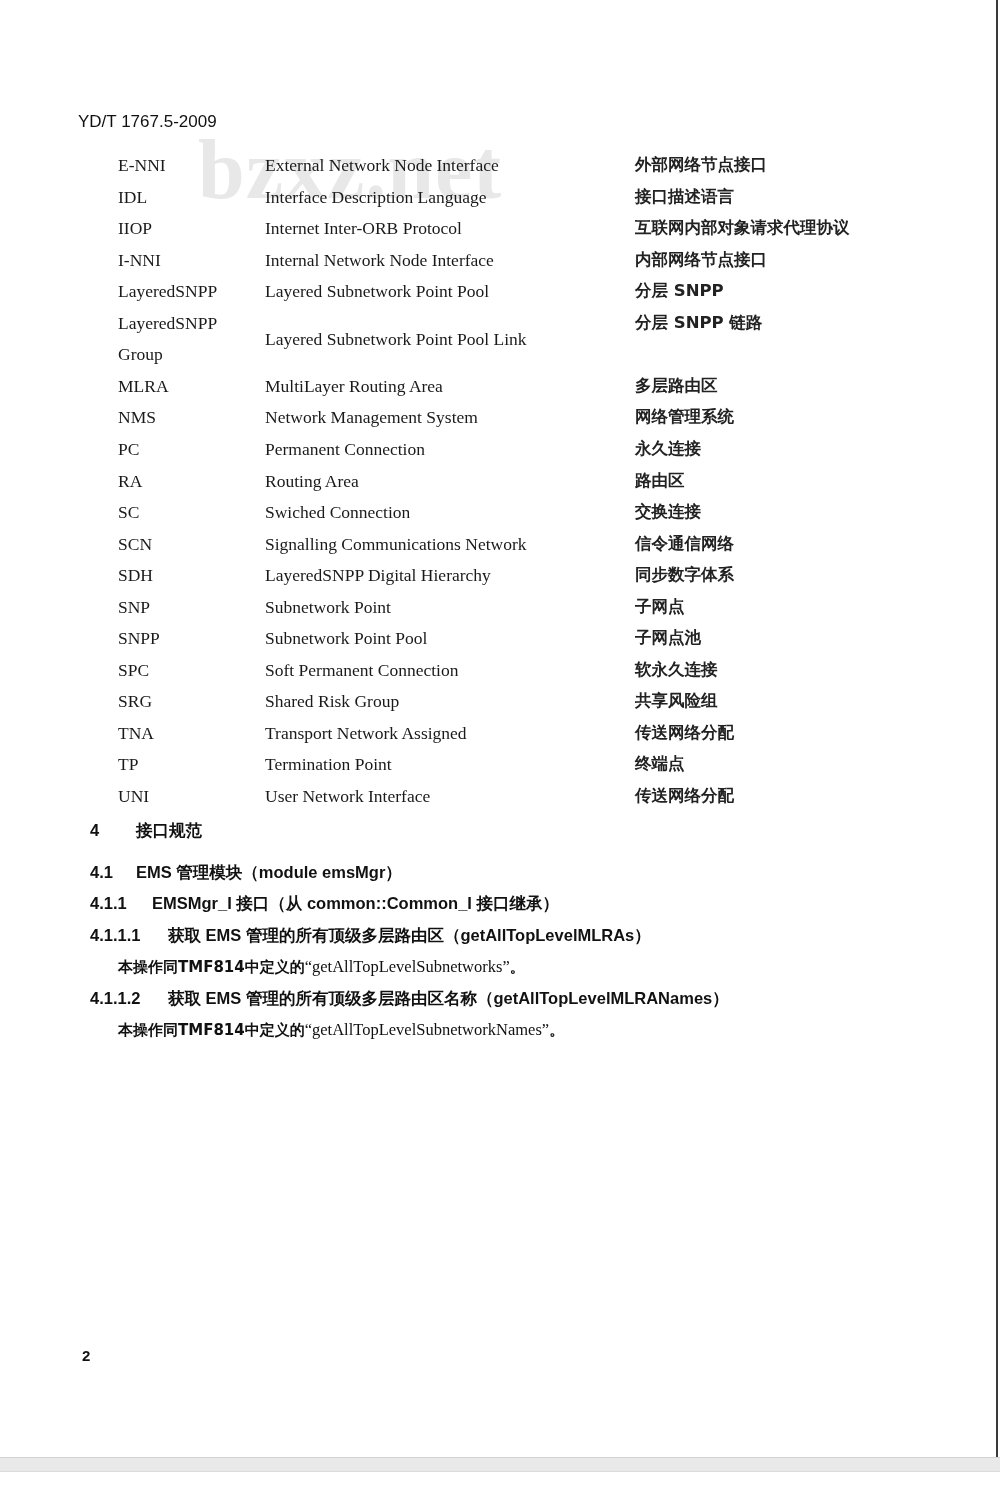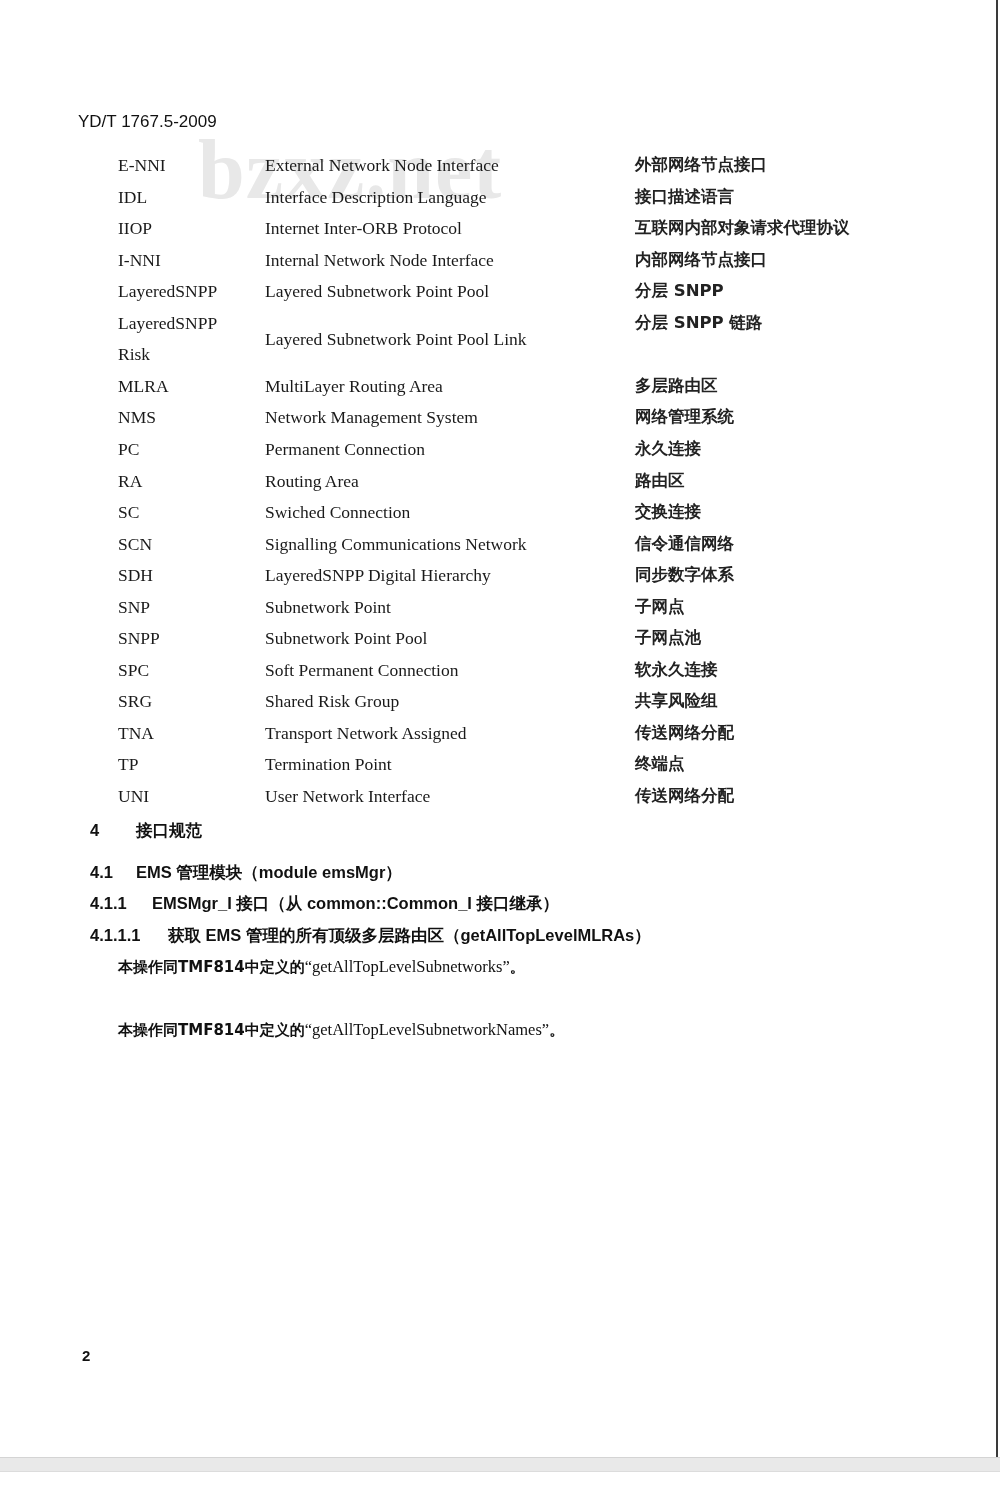--- a/index.html
+++ b/index.html
@@ -74,21 +74,21 @@
       <span class="cell c-desc">Internal Network Node Interface</span>
       <span class="cell c-zh">内部网络节点接口</span>
     </div>
     <div class="row" style="top:280px">
       <span class="cell c-abbr">LayeredSNPP</span>
       <span class="cell c-desc">Layered Subnetwork Point Pool</span>
       <span class="cell c-zh">分层 SNPP</span>
     </div>
     <div class="row" style="top:312px; height:64px">
       <span class="cell c-abbr" style="top:0">LayeredSNPP</span>
-      <span class="cell c-abbr" style="top:31px">Risk</span>
+      <span class="cell c-abbr" style="top:31px">Group</span>
       <span class="cell c-desc" style="top:16px">Layered Subnetwork Point Pool Link</span>
       <span class="cell c-zh" style="top:0">分层 SNPP 链路</span>
     </div>
     <div class="row" style="top:375px">
       <span class="cell c-abbr">MLRA</span>
       <span class="cell c-desc">MultiLayer Routing Area</span>
       <span class="cell c-zh">多层路由区</span>
     </div>
     <div class="row" style="top:406px">
       <span class="cell c-abbr">NMS</span>
@@ -170,20 +170,23 @@
   </div>
 
   <div class="heading" style="top:925px">
     <span class="num" style="width:78px">4.1.1.1</span><span>获取 EMS 管理的所有顶级多层路由区（getAllTopLevelMLRAs）</span>
   </div>
 
   <div class="body-text" style="top:957px">
     <span class="zh">本操作同TMF814中定义的</span><span>“getAllTopLevelSubnetworks”</span><span class="zh">。</span>
   </div>
 
+  <div class="heading" style="top:988px">
+    <span class="num" style="width:78px">4.1.1.2</span><span>获取 EMS 管理的所有顶级多层路由区名称（getAllTopLevelMLRANames）</span>
+  </div>
 
   <div class="body-text" style="top:1020px">
     <span class="zh">本操作同TMF814中定义的</span><span>“getAllTopLevelSubnetworkNames”</span><span class="zh">。</span>
   </div>
 
   <div class="page-number">2</div>
 </div>
 
 <div class="right-edge"></div>
 <div class="bottom-band"></div>

